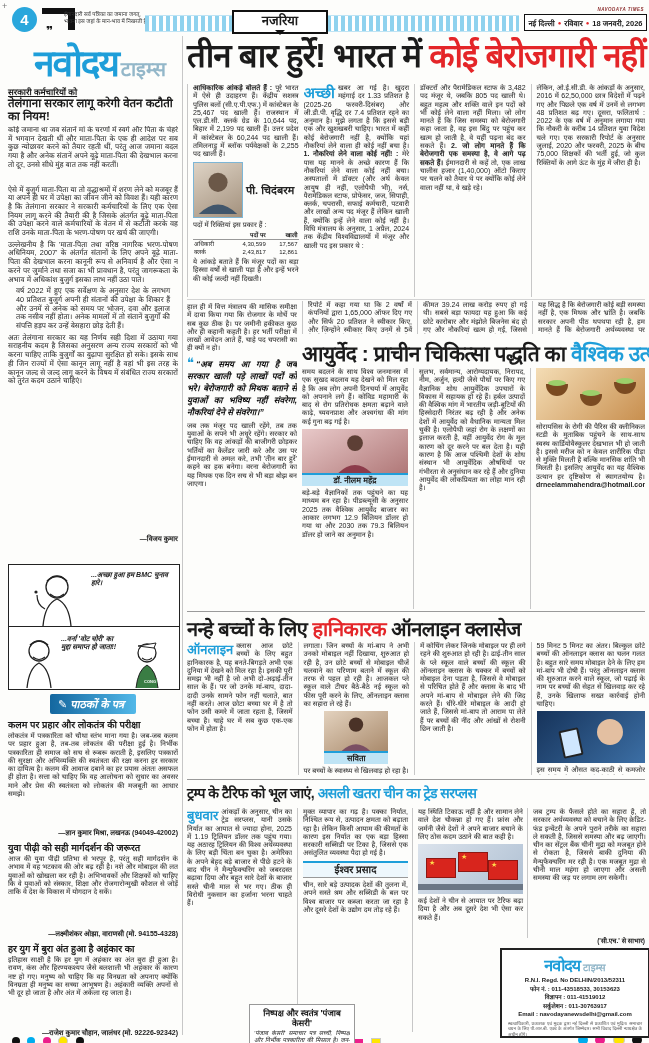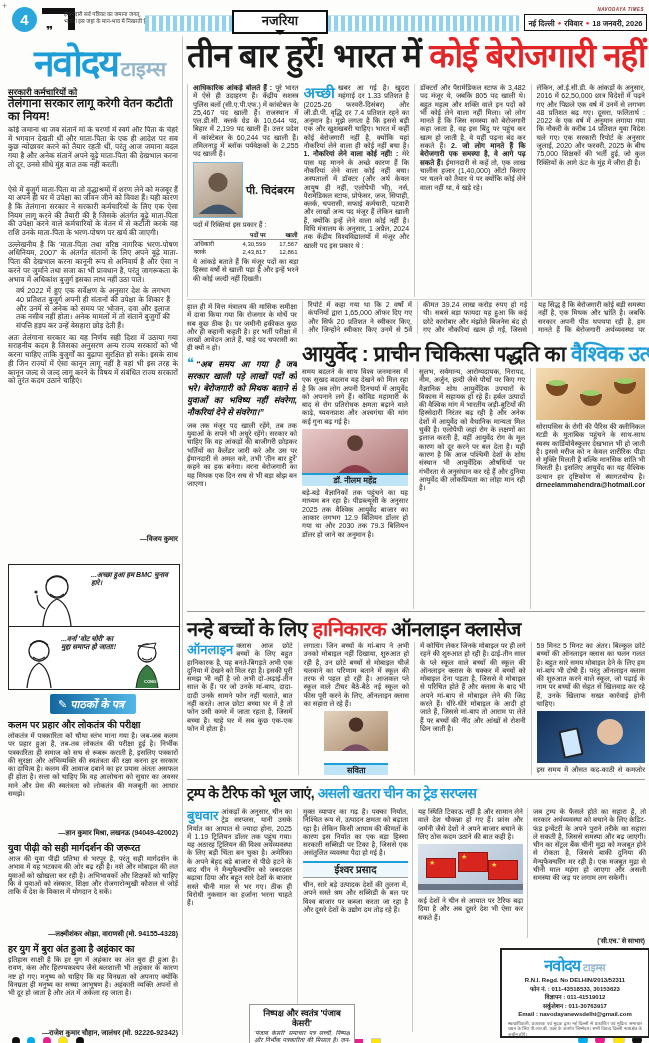--- a/index.html
+++ b/index.html
@@ -295,21 +295,21 @@
   </div>
   <div class="bod colrule" style="width:110px;padding:0 5px">
     <span>लगाता। जिन बच्चों के मां-बाप ने अभी उनको मोबाइल नहीं दिखाया, शुरुआत हो रही है, उन छोटे बच्चों से मोबाइल चीजें चलवाने का परिणाम बताने में स्कूल की तरफ से पहल हो रही है। आजकल प्ले स्कूल वाले टीचर बैठे-बैठे नई स्कूल को फीस पूरी करने के लिए, ऑनलाइन क्लास का सहारा ले रहे हैं।</span>
     <div style="margin:3px 0">
       <div class="photo" style="width:64px;height:40px;margin:0 auto;background:linear-gradient(150deg,#e3d2be,#a98a6c)">
         <svg viewBox="0 0 50 50">
             <circle cx="25" cy="17" r="9" fill="#4a3227"></circle>
             <path d="M7 50 q18 -17 36 0 z" fill="#7a4f63"></path>
           </svg>
       </div>
-      <div class="plabel" style="width:64px;margin:12px auto">सविता</div>
+      <div class="plabel" style="width:64px;margin:0 auto">सविता</div>
     </div>
     <span>पर बच्चों के स्वास्थ्य से खिलवाड़ हो रहा है।</span>
   </div>
   <div class="bod colrule" style="width:110px;padding:0 5px">
     <span>में कोचिंग लेकर जिनके मोबाइल पर ही लगे रहने की शुरुआत हो रही है। ढाई-तीन साल के प्ले स्कूल वाले बच्चों की स्कूल की ऑनलाइन क्लास के चक्कर में बच्चों को मोबाइल देना पड़ता है, जिससे वे मोबाइल से परिचित होते हैं और क्लास के बाद भी अपने मां-बाप से मोबाइल लेने की जिद करते हैं। धीरे-धीरे मोबाइल के आदी हो जाते हैं, जिससे मां-बाप तो आराम पा लेते हैं पर बच्चों की नींद और आंखों से रोशनी छिन जाती है।</span>
   </div>
   <div class="bod colrule" style="width:113px;padding-left:5px">
     <span>59 मिनट 5 मिनट का अंतर। बिल्कुल छोटे बच्चों की ऑनलाइन क्लास का चलन गलत है। बहुत सारे समय मोबाइल देने के लिए हम मां-बाप भी दोषी हैं। परंतु ऑनलाइन क्लास की शुरुआत करने वाले स्कूल, जो पढ़ाई के नाम पर बच्चों की सेहत से खिलवाड़ कर रहे हैं, उनके खिलाफ सख्त कार्रवाई होनी चाहिए।</span>
     <div class="img baby" style="width:100%;height:52px;margin:3px 0">
       <span class="babyhead"></span>

